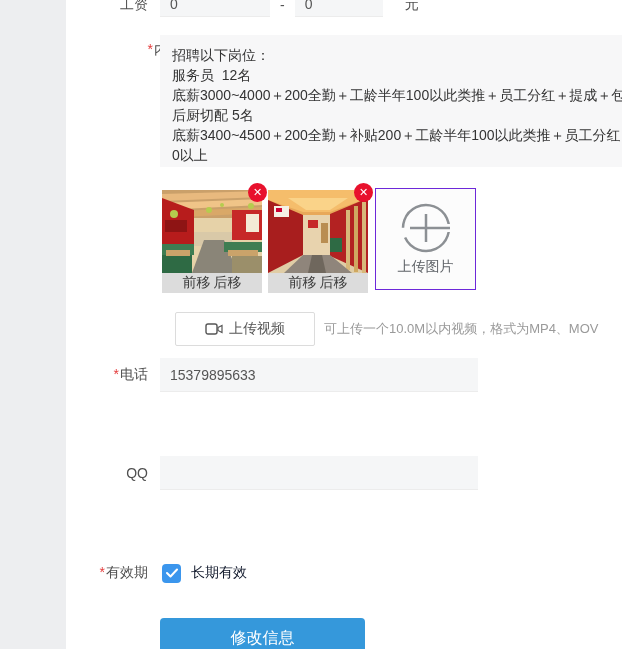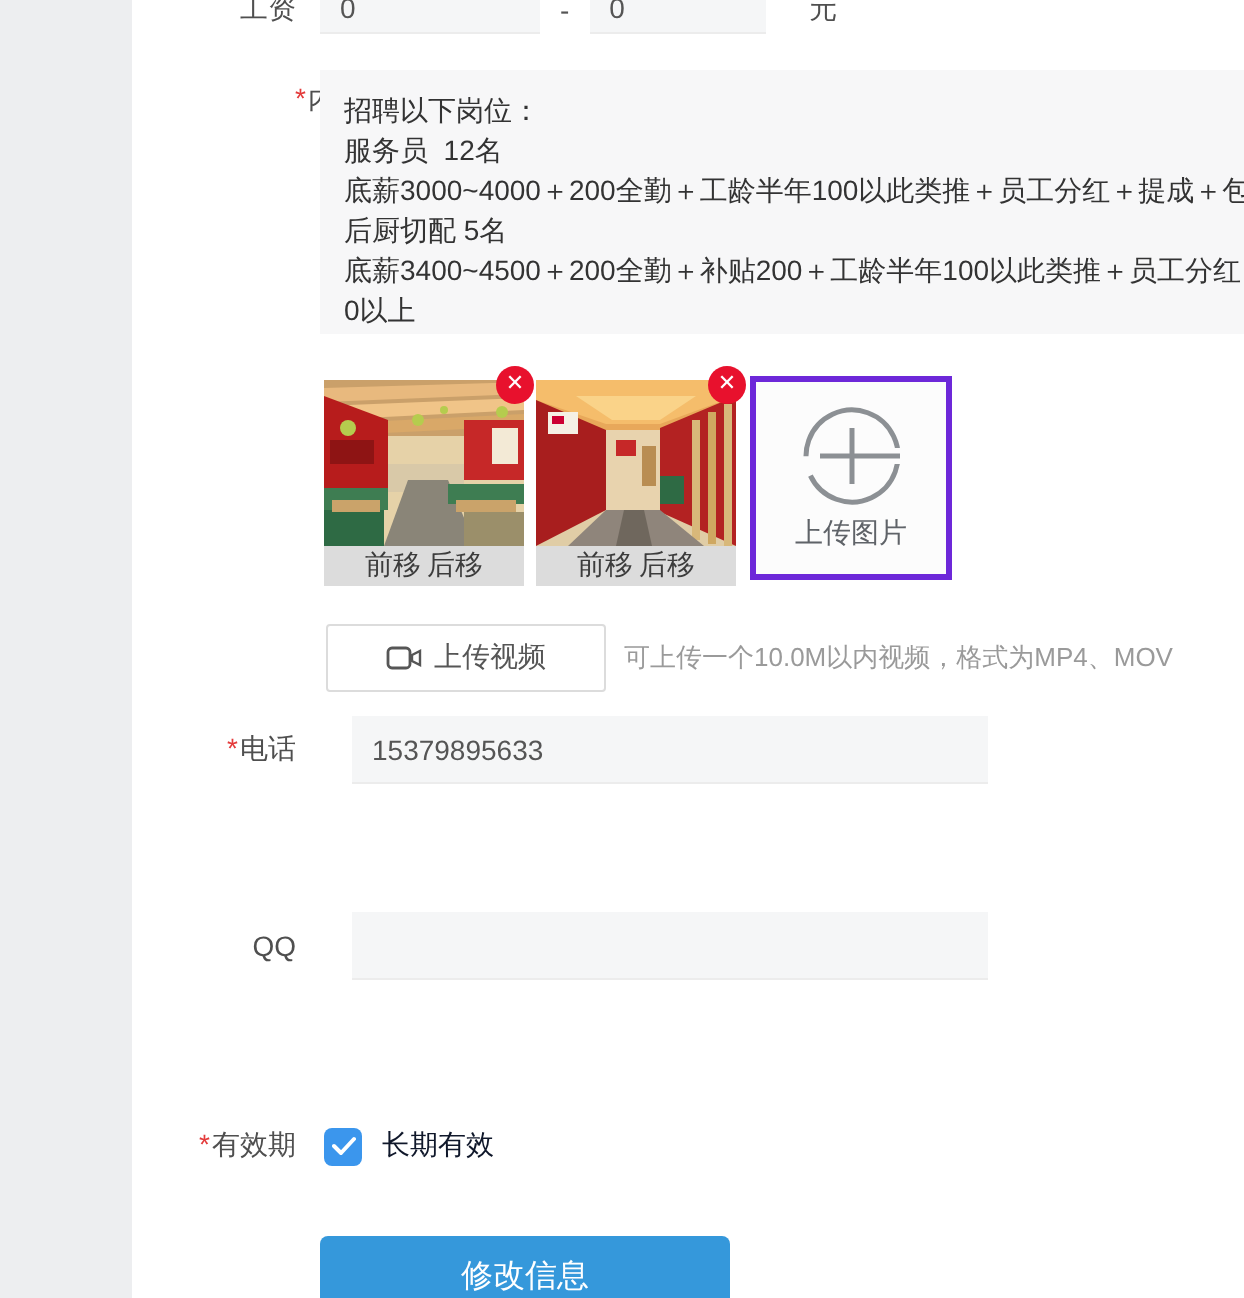--- a/index.html
+++ b/index.html
@@ -25,31 +25,31 @@
   
   .thumb{position:absolute;top:190px;width:100px;height:103px;}
   .thumb .img{width:100px;height:83px;display:block;}
   .thumb .bar{height:20px;background:#dcdcdc;display:flex;align-items:center;justify-content:center;
               gap:3px;font-size:14px;color:#3c3c3c;}
   .bar span{cursor:pointer;}
   .del{position:absolute;top:-7px;right:-5px;width:19px;height:19px;border-radius:50%;
        background:#e8112d;color:#fff;font-size:11px;font-weight:bold;display:flex;
        align-items:center;justify-content:center;line-height:1;cursor:pointer;}
   #upload-box{position:absolute;left:375px;top:188px;width:101px;height:102px;background:#fcfcfc;
-              border:3px solid #6d28d9;box-sizing:border-box;display:flex;flex-direction:column;
+              border:1px solid #6d28d9;box-sizing:border-box;display:flex;flex-direction:column;
               align-items:center;justify-content:center;cursor:pointer;}
   #upload-box .txt{font-size:14px;color:#5f6368;margin-top:4px;}
   
-  #video-row{top:313px;height:32px;}
+  #video-row{top:313px;height:32px;padding-left:12px;}
   #video-btn{margin-left:97px;width:138px;height:32px;border:1px solid #dcdcdc;background:#fff;
              border-radius:2px;display:flex;align-items:center;justify-content:center;gap:6px;
              font-size:14px;color:#565656;cursor:pointer;}
   #video-hint{margin-left:9px;font-size:13px;color:#9a9a9a;white-space:nowrap;}
   
-  .input-row{height:34px;gap:16px;}
+  .input-row{height:34px;}
   .input-row .ginput{margin-left:12px;width:318px;}
   
   #validity-row{top:563px;height:20px;}
   #checkbox{margin-left:14px;width:19px;height:19px;border-radius:4px;background:#3b96ed;
             display:flex;align-items:center;justify-content:center;cursor:pointer;}
   #checkbox svg{display:block;}
   #validity-text{margin-left:10px;font-size:14px;color:#0f172a;}
   
   #submit-btn{position:absolute;left:160px;top:618px;width:205px;height:40px;background:#3598db;
               border:none;border-radius:4px;color:#fff;font-size:16px;cursor:pointer;

